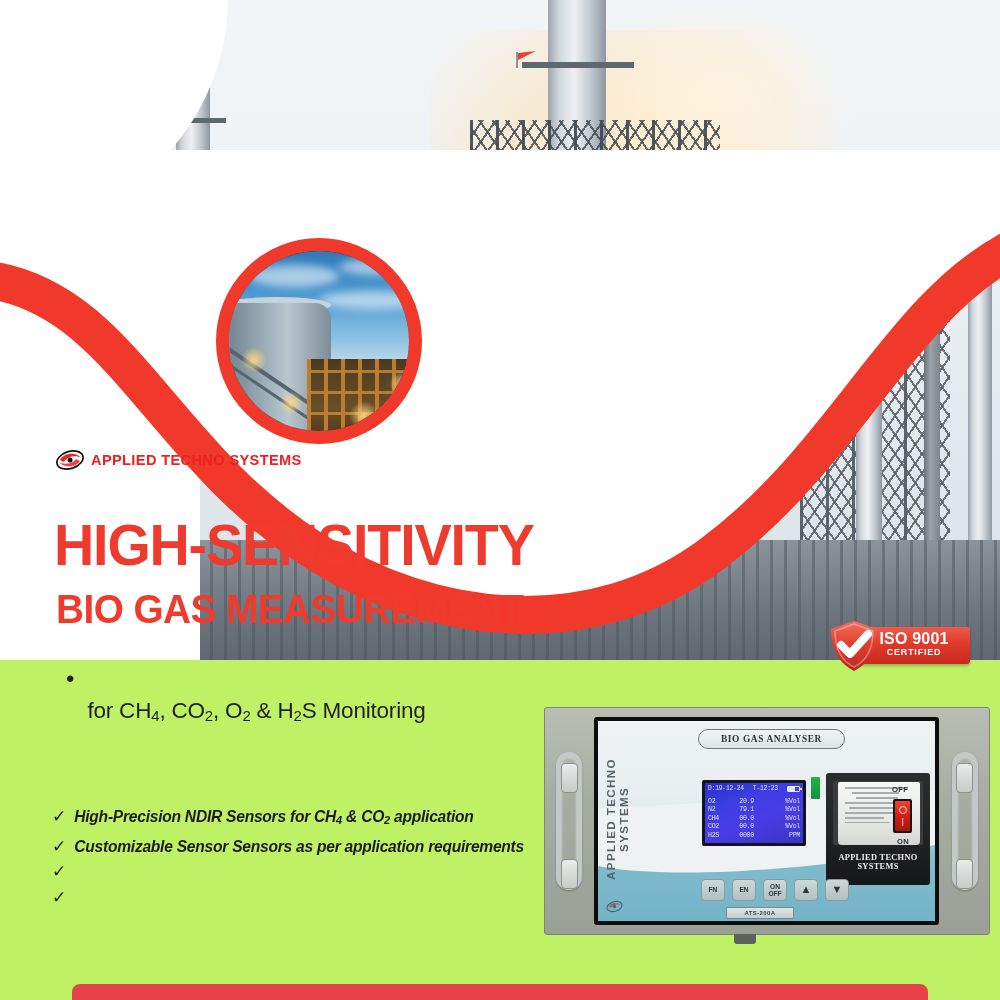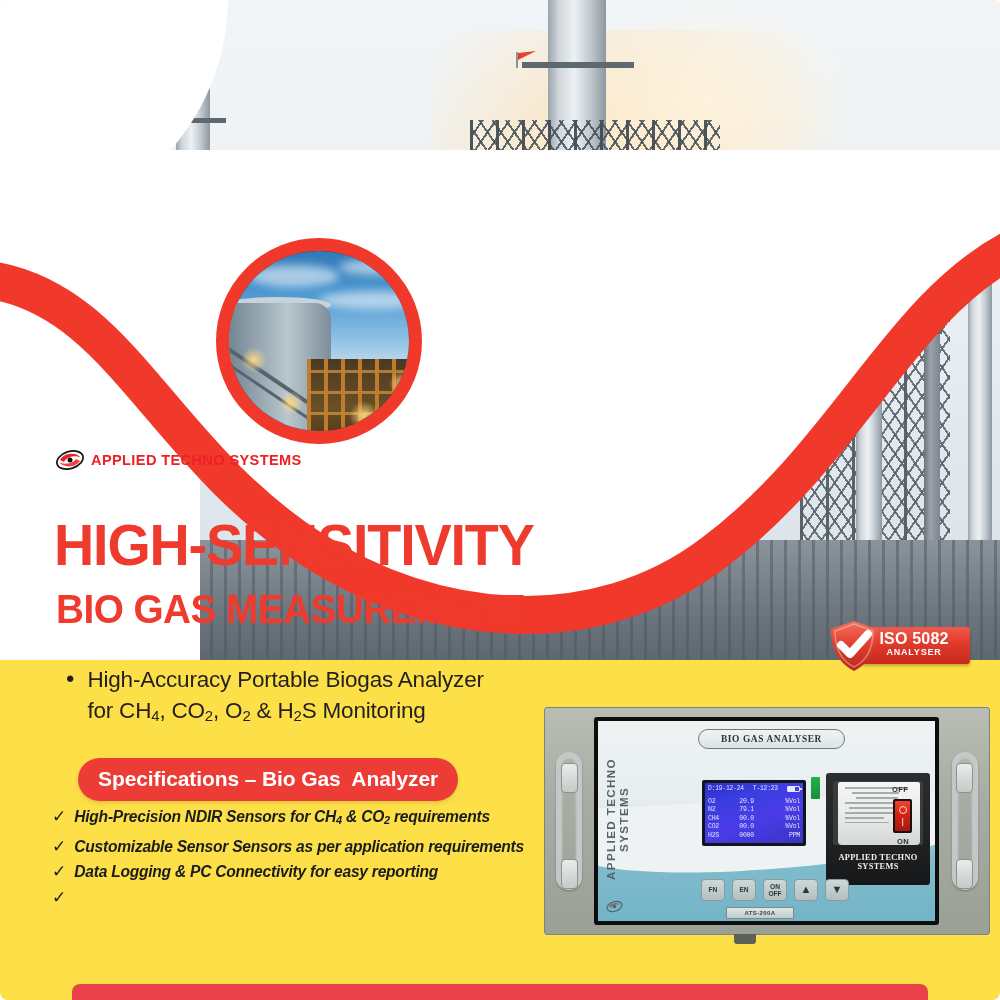--- a/index.html
+++ b/index.html
@@ -7,23 +7,22 @@
   html, body {
     width: 1000px; height: 1000px;
     background: #ffffff;
     font-family: "Liberation Sans", sans-serif;
     overflow: hidden;
   }
 
   #poster {
     position: relative;
     width: 1000px; height: 1000px;
-    background: #fde047;
+    background: #bef264;
     overflow: hidden;
-    border-radius: 8px;
   }
 
   
   .hero {
     position: absolute;
     left: 0; top: 0;
     width: 1000px; height: 660px;
     overflow: hidden;
   }
   .hero-sky {
@@ -704,49 +703,47 @@
     </svg>
     <span class="logo-text">APPLIED TECHNO SYSTEMS</span>
   </div>
 
   <div class="h1">HIGH-SENSITIVITY</div>
   <div class="h2">BIO GAS MEASUREMENT</div>
 
   <div class="bullet-block">
     <span class="bullet-dot">•</span>
     <span class="bullet-text">
-      <span>High-Accuracy Portable Biogas Analyzer</span><br>
+      <br>
       <span>for CH</span><span class="sub">4</span><span>, CO</span><span class="sub">2</span><span>, O</span><span class="sub">2</span><span> &amp; H</span><span class="sub">2</span><span>S Monitoring</span>
     </span>
   </div>
 
-  <div class="spec-pill">Specifications – Bio Gas  Analyzer</div>
 
   <div class="checklist">
     <div class="check-row">
       <span class="check-mark">✓</span>
-      <span class="check-text"><span>High-Precision NDIR Sensors for CH</span><span class="sub">4</span><span> &amp; CO</span><span class="sub">2</span><span> requirements</span></span>
+      <span class="check-text"><span>High-Precision NDIR Sensors for CH</span><span class="sub">4</span><span> &amp; CO</span><span class="sub">2</span><span> application</span></span>
     </div>
     <div class="check-row">
       <span class="check-mark">✓</span>
       <span class="check-text">Customizable Sensor Sensors as per application requirements</span>
     </div>
     <div class="check-row">
       <span class="check-mark">✓</span>
-      <span class="check-text">Data Logging &amp; PC Connectivity for easy reporting</span>
     </div>
     <div class="check-row">
       <span class="check-mark">✓</span>
     </div>
   </div>
 
   <div class="iso-badge">
     <div class="iso-banner">
-      <div class="iso-line1">ISO 5082</div>
-      <div class="iso-line2">ANALYSER</div>
+      <div class="iso-line1">ISO 9001</div>
+      <div class="iso-line2">CERTIFIED</div>
     </div>
     <svg class="iso-shield" width="56" height="56" viewBox="0 0 56 56">
       <defs>
         <linearGradient id="shg" x1="0" y1="0" x2="0" y2="1">
           <stop offset="0%" stop-color="#f4705f"></stop>
           <stop offset="45%" stop-color="#e2402f"></stop>
           <stop offset="100%" stop-color="#b9281b"></stop>
         </linearGradient>
       </defs>
       <path d="M28 3 L51 11 C51 32, 42 46, 28 53 C14 46, 5 32, 5 11 Z" fill="url(#shg)"></path>

